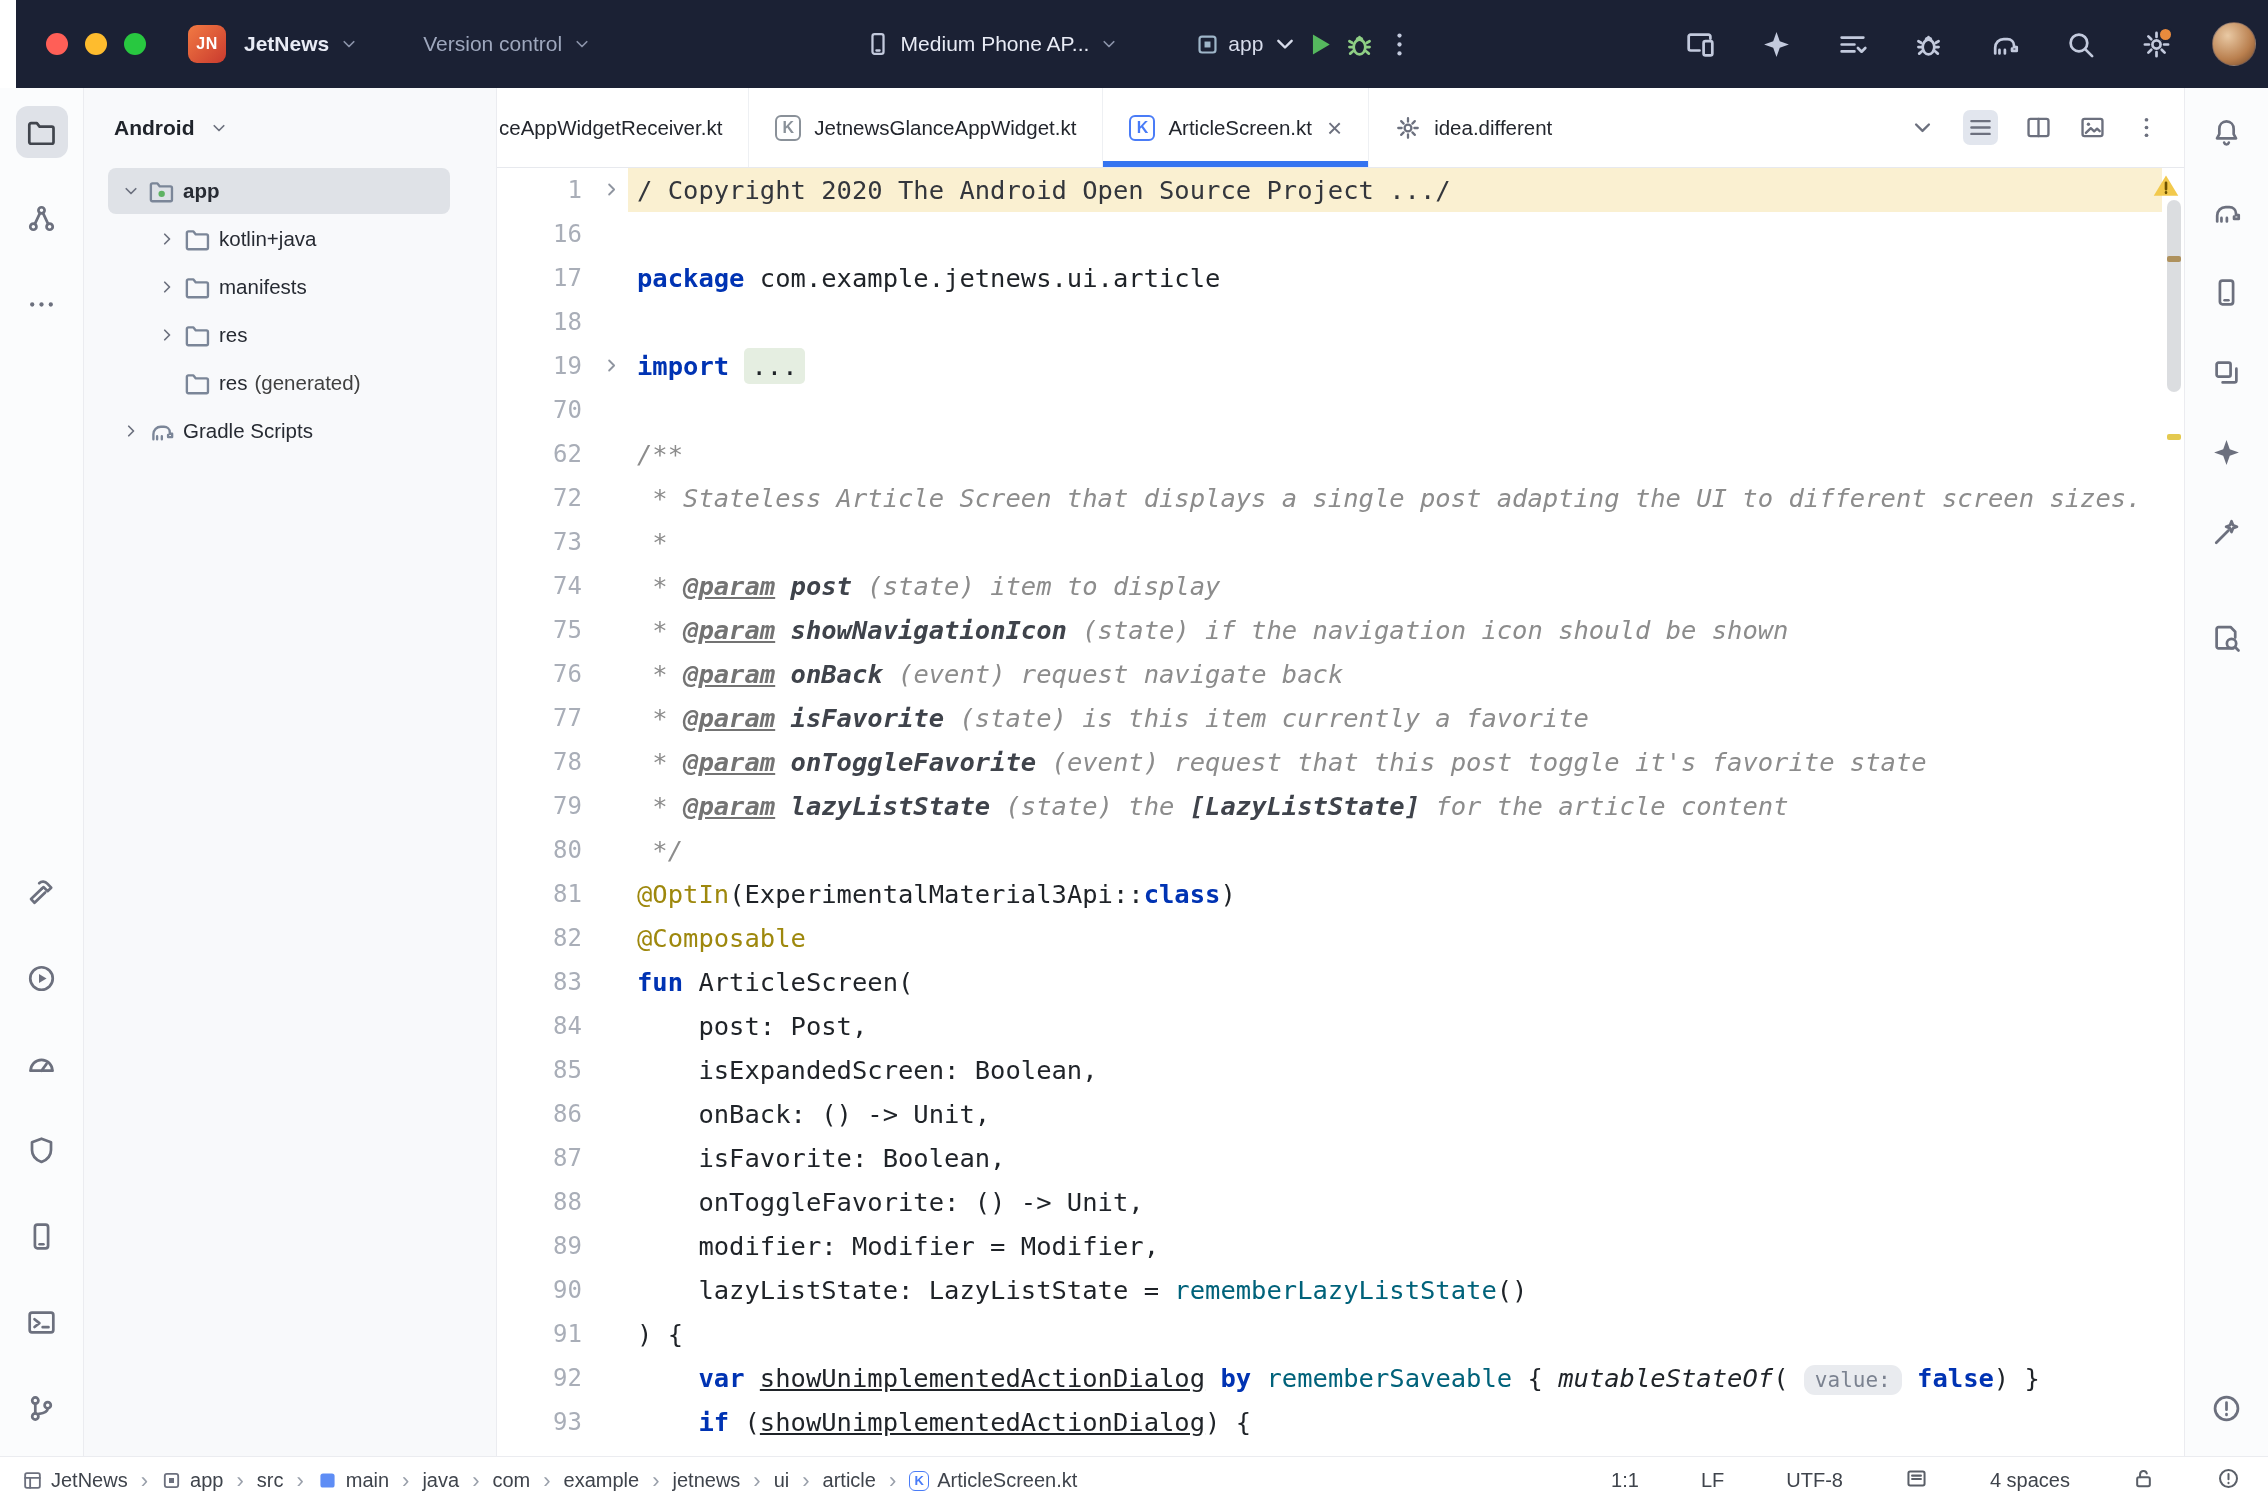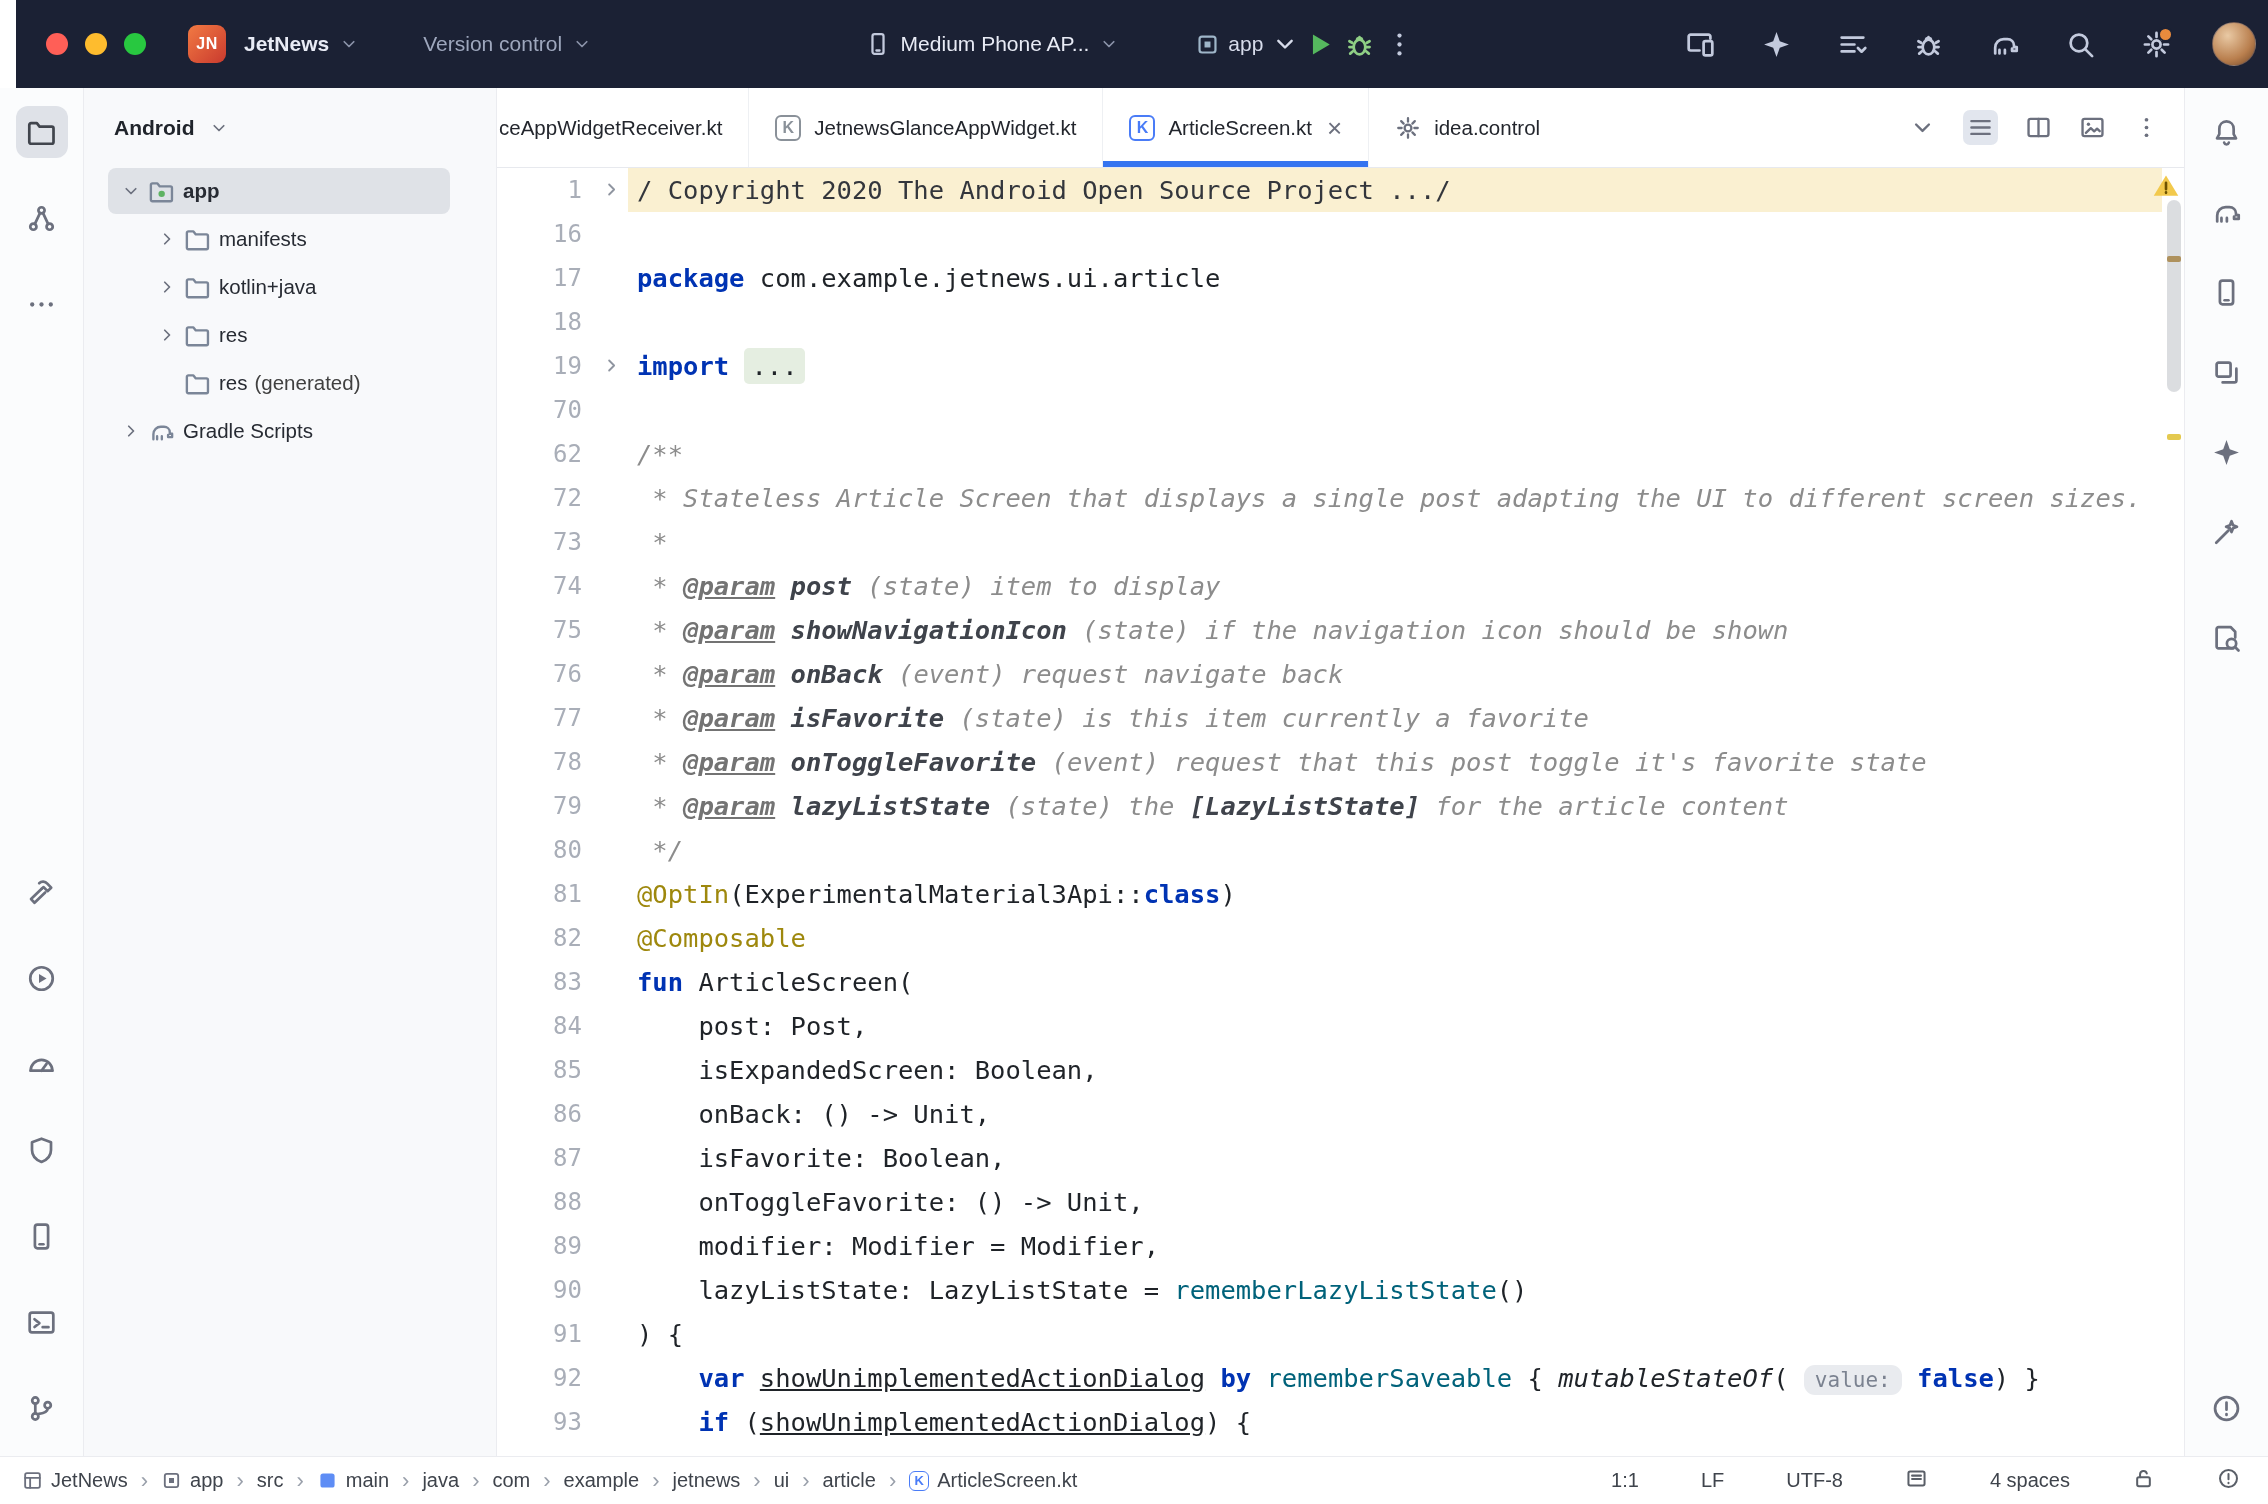--- a/index.html
+++ b/index.html
@@ -394,36 +394,36 @@
             <svg viewBox="0 0 16 16" fill="none" stroke="currentColor" stroke-width="1.4" stroke-linecap="round" stroke-linejoin="round">
               <path d="M6.2 4.2 10 8l-3.8 3.8"></path>
             </svg>
           </span>
         </span>
         <span class="ic obj-ic">
           <svg viewBox="0 0 16 16" fill="none" stroke="currentColor" stroke-width="1.4" stroke-linecap="round" stroke-linejoin="round">
             <path d="M1.7 12.9V4.1c0-.5.4-.9.9-.9h3l1.4 1.8h6.3c.5 0 .9.4.9.9v7c0 .5-.4.9-.9.9H2.6c-.5 0-.9-.4-.9-.9z"></path>
           </svg>
         </span>
-        <span class="tree-label">manifests</span>
+        <span class="tree-label">kotlin+java</span>
       </div>
       <div class="tree-row" style="padding-left: 44px;">
         <span class="tree-chev">
           <span class="ic" style="width:20px;height:20px;">
             <svg viewBox="0 0 16 16" fill="none" stroke="currentColor" stroke-width="1.4" stroke-linecap="round" stroke-linejoin="round">
               <path d="M6.2 4.2 10 8l-3.8 3.8"></path>
             </svg>
           </span>
         </span>
         <span class="ic obj-ic">
           <svg viewBox="0 0 16 16" fill="none" stroke="currentColor" stroke-width="1.4" stroke-linecap="round" stroke-linejoin="round">
             <path d="M1.7 12.9V4.1c0-.5.4-.9.9-.9h3l1.4 1.8h6.3c.5 0 .9.4.9.9v7c0 .5-.4.9-.9.9H2.6c-.5 0-.9-.4-.9-.9z"></path>
           </svg>
         </span>
-        <span class="tree-label">kotlin+java</span>
+        <span class="tree-label">manifests</span>
       </div>
       <div class="tree-row" style="padding-left: 44px;">
         <span class="tree-chev">
           <span class="ic" style="width:20px;height:20px;">
             <svg viewBox="0 0 16 16" fill="none" stroke="currentColor" stroke-width="1.4" stroke-linecap="round" stroke-linejoin="round">
               <path d="M6.2 4.2 10 8l-3.8 3.8"></path>
             </svg>
           </span>
         </span>
         <span class="ic obj-ic">
@@ -476,21 +476,21 @@
         <span class="tab-label">ArticleScreen.kt</span>
         <span class="tab-close">×</span>
       </div>
       <div class="tab clip-right">
         <span class="ic" style="color: rgb(108, 112, 126);">
           <svg viewBox="0 0 16 16" fill="none" stroke="currentColor" stroke-width="1.4" stroke-linecap="round" stroke-linejoin="round">
             <circle cx="8" cy="8" r="2.1"></circle>
             <path d="M8 2v2.1M8 11.9V14M2 8h2.1M11.9 8H14M3.8 3.8l1.5 1.5M10.7 10.7l1.5 1.5M12.2 3.8l-1.5 1.5M5.3 10.7l-1.5 1.5"></path>
           </svg>
         </span>
-        <span class="tab-label">idea.control</span>
+        <span class="tab-label">idea.different</span>
       </div>
     </div>
   <div class="tab-controls">
     <span class="ic" id="ic-tabchev">
         <svg viewBox="0 0 16 16" fill="none" stroke="currentColor" stroke-width="1.4" stroke-linecap="round" stroke-linejoin="round">
           <path d="M4.2 6.2 8 10l3.8-3.8"></path>
         </svg>
       </span>
     <span class="ic sel" id="ic-tablist">
         <svg viewBox="0 0 16 16" fill="none" stroke="currentColor" stroke-width="1.4" stroke-linecap="round" stroke-linejoin="round">

